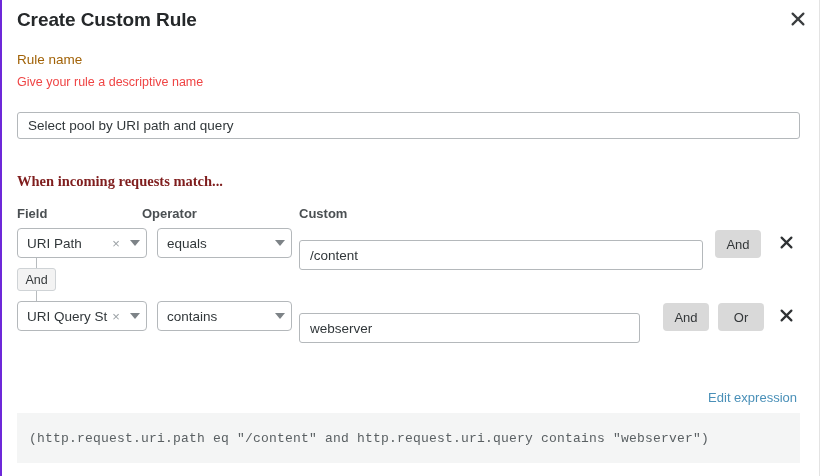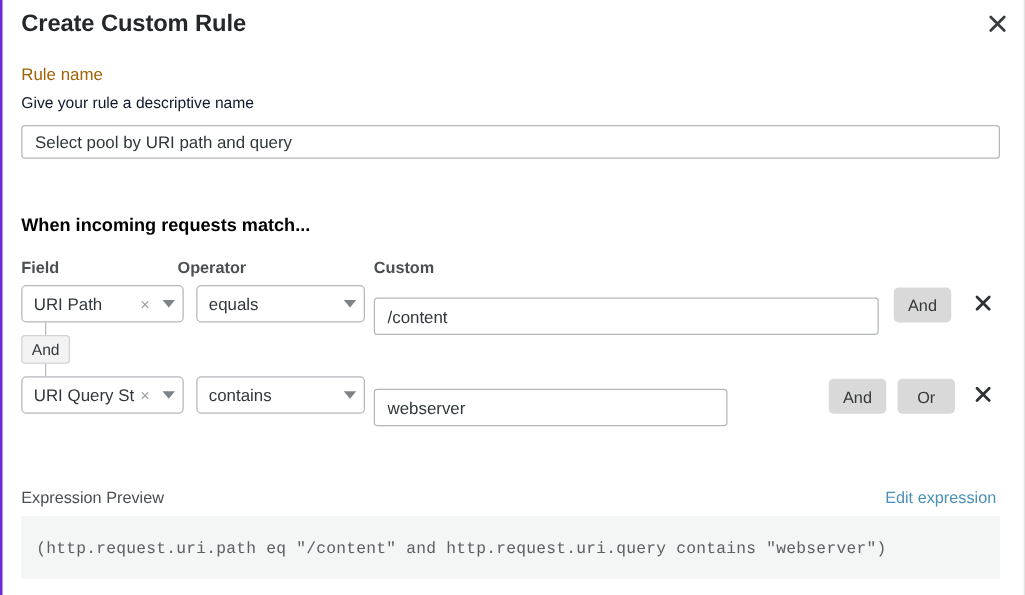--- a/index.html
+++ b/index.html
@@ -54,52 +54,54 @@
 
   
   .field-label {
     position: absolute;
     font-size: 13.5px;
     color: #a16207;
   }
   .field-help {
     position: absolute;
     font-size: 12.5px;
-    color: #0f172a;
+    color: #ef4444;
   }
   .rule-name-label { left: 15px; top: 52px; }
   .rule-name-help  { left: 15px; top: 75px; }
 
   .text-input {
     position: absolute;
     box-sizing: border-box;
     background: #ffffff;
     border: 1px solid #b4b8bb;
     border-radius: 3px;
     font-family: "Liberation Sans", sans-serif;
     font-size: 13.5px;
     color: #31373a;
     padding: 0 10px;
     outline: none;
+    margin-top: 12px;
   }
   .rule-name-input {
     left: 15px;
     top: 100px;
     width: 783px;
     height: 27px;
   }
 
   
   .section-heading {
     position: absolute;
     left: 15px;
     top: 173px;
     font-size: 14.5px;
     font-weight: bold;
-    color: #000000;
+    color: #7f1d1d;
+    font-family: Liberation Serif, serif;
   }
 
   
   .col-head {
     position: absolute;
     top: 206px;
     font-size: 13px;
     color: #4a4f52;
     font-weight: bold;
   }
@@ -159,25 +161,25 @@
   .caret i {
     display: block;
     width: 0; height: 0;
     border-left: 5px solid transparent;
     border-right: 5px solid transparent;
     border-top: 6px solid #7d8387;
   }
 
   .value-input {
     height: 30px;
-    top: 10px;
+    top: 0;
     left: 297px;
   }
   .value-input-1 { width: 404px; }
-  .value-input-2 { width: 283px; }
+  .value-input-2 { width: 341px; }
 
   
   .logic-btn {
     position: absolute;
     top: 0;
     height: 28px;
     box-sizing: border-box;
     background: #d9d9d9;
     border: none;
     border-radius: 4px;
@@ -350,19 +352,18 @@
 
     <button class="row-delete" style="left:773px;">
       <span>
         <svg width="13" height="13" viewBox="0 0 13 13" aria-hidden="true">
           <path d="M1.6 1.6 L11.4 11.4 M11.4 1.6 L1.6 11.4" stroke="#2f3234" stroke-width="2.2" stroke-linecap="round"></path>
         </svg>
       </span>
     </button>
   </div>
 
-  <div class="preview-label">Expression Preview</div>
   <a class="preview-edit" href="#">Edit expression</a>
   <div class="preview-box">
     <span class="preview-code">(http.request.uri.path eq "/content" and http.request.uri.query contains "webserver")</span>
   </div>
 
 </div>
 
 </body></html>

